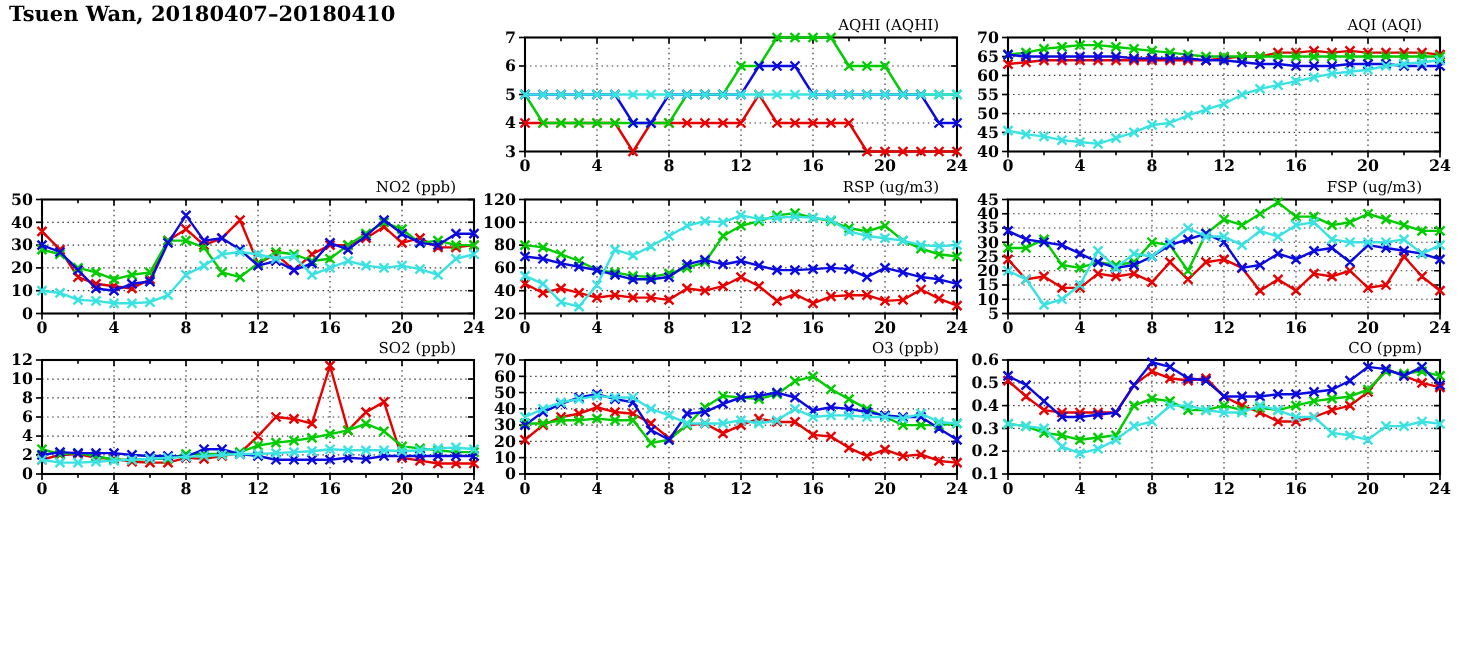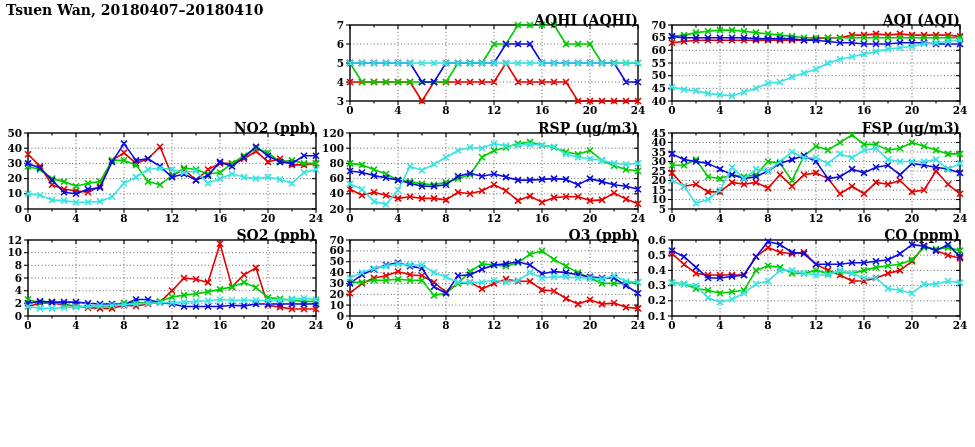--- a/index.html
+++ b/index.html
@@ -1,20 +1,20 @@
 <!DOCTYPE html>
 <html><head>
 <meta charset="utf-8">
 <style>
   html,body{margin:0;padding:0;background:#fff;}
   .page{position:relative;width:975px;height:447px;background:#ffffff;overflow:hidden;
         font-family:"DejaVu Serif", "Liberation Serif", serif;color:#000;}
   .main-title{position:absolute;left:6px;top:2px;font-size:14px;font-weight:bold;white-space:nowrap;text-align:center;}
   .cell{position:absolute;width:320px;height:104px;}
-  .chart-title{position:absolute;top:-1px;right:4px;font-size:14px;font-weight:bold;white-space:nowrap;}
+  .chart-title{position:absolute;top:-1px;right:16px;font-size:10px;font-weight:normal;white-space:nowrap;}
   .plot-svg{position:absolute;left:0;top:0;overflow:visible;}
   .grid{stroke:#3a3a3a;stroke-width:0.8;stroke-dasharray:1 2.4;fill:none;}
   .border{fill:none;stroke:#000;stroke-width:1.4;}
   .tick{stroke:#000;stroke-width:1.1;}
   .tlabel{font-size:10.5px;font-weight:bold;fill:#000;font-family:"DejaVu Serif","Liberation Serif",serif;}
 </style>
 </head>
 <body>
 
 <div class="page">

